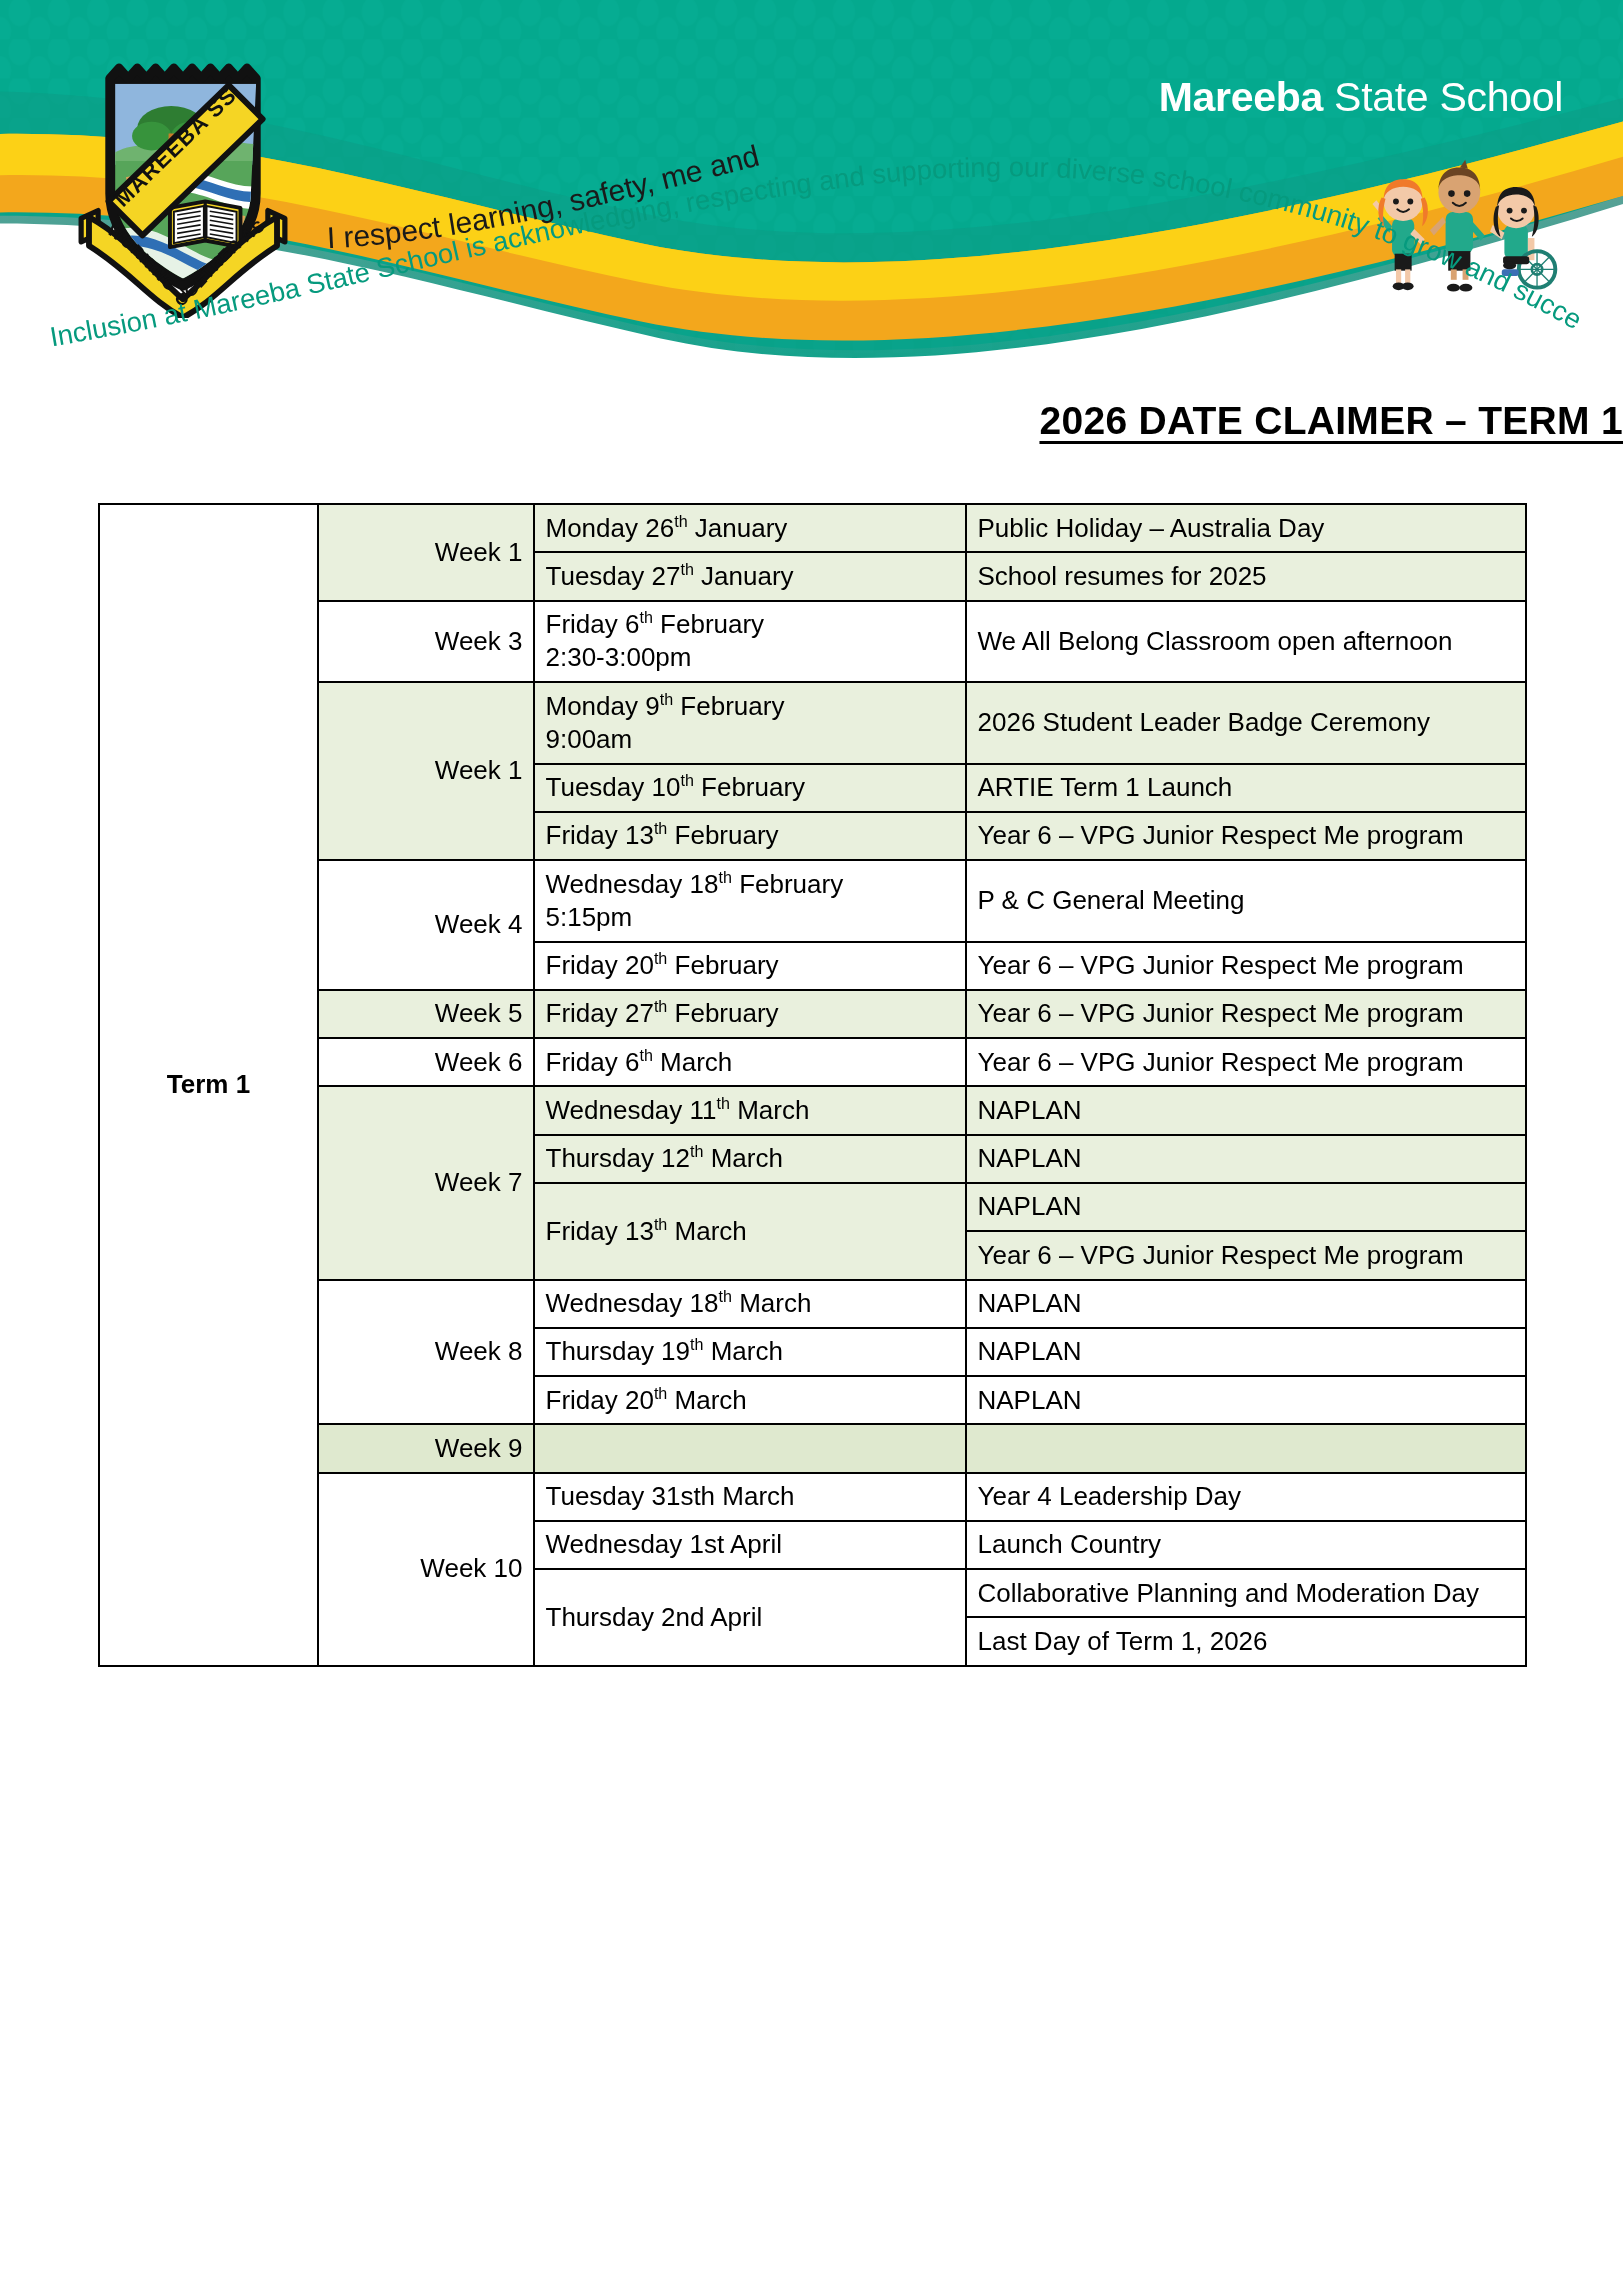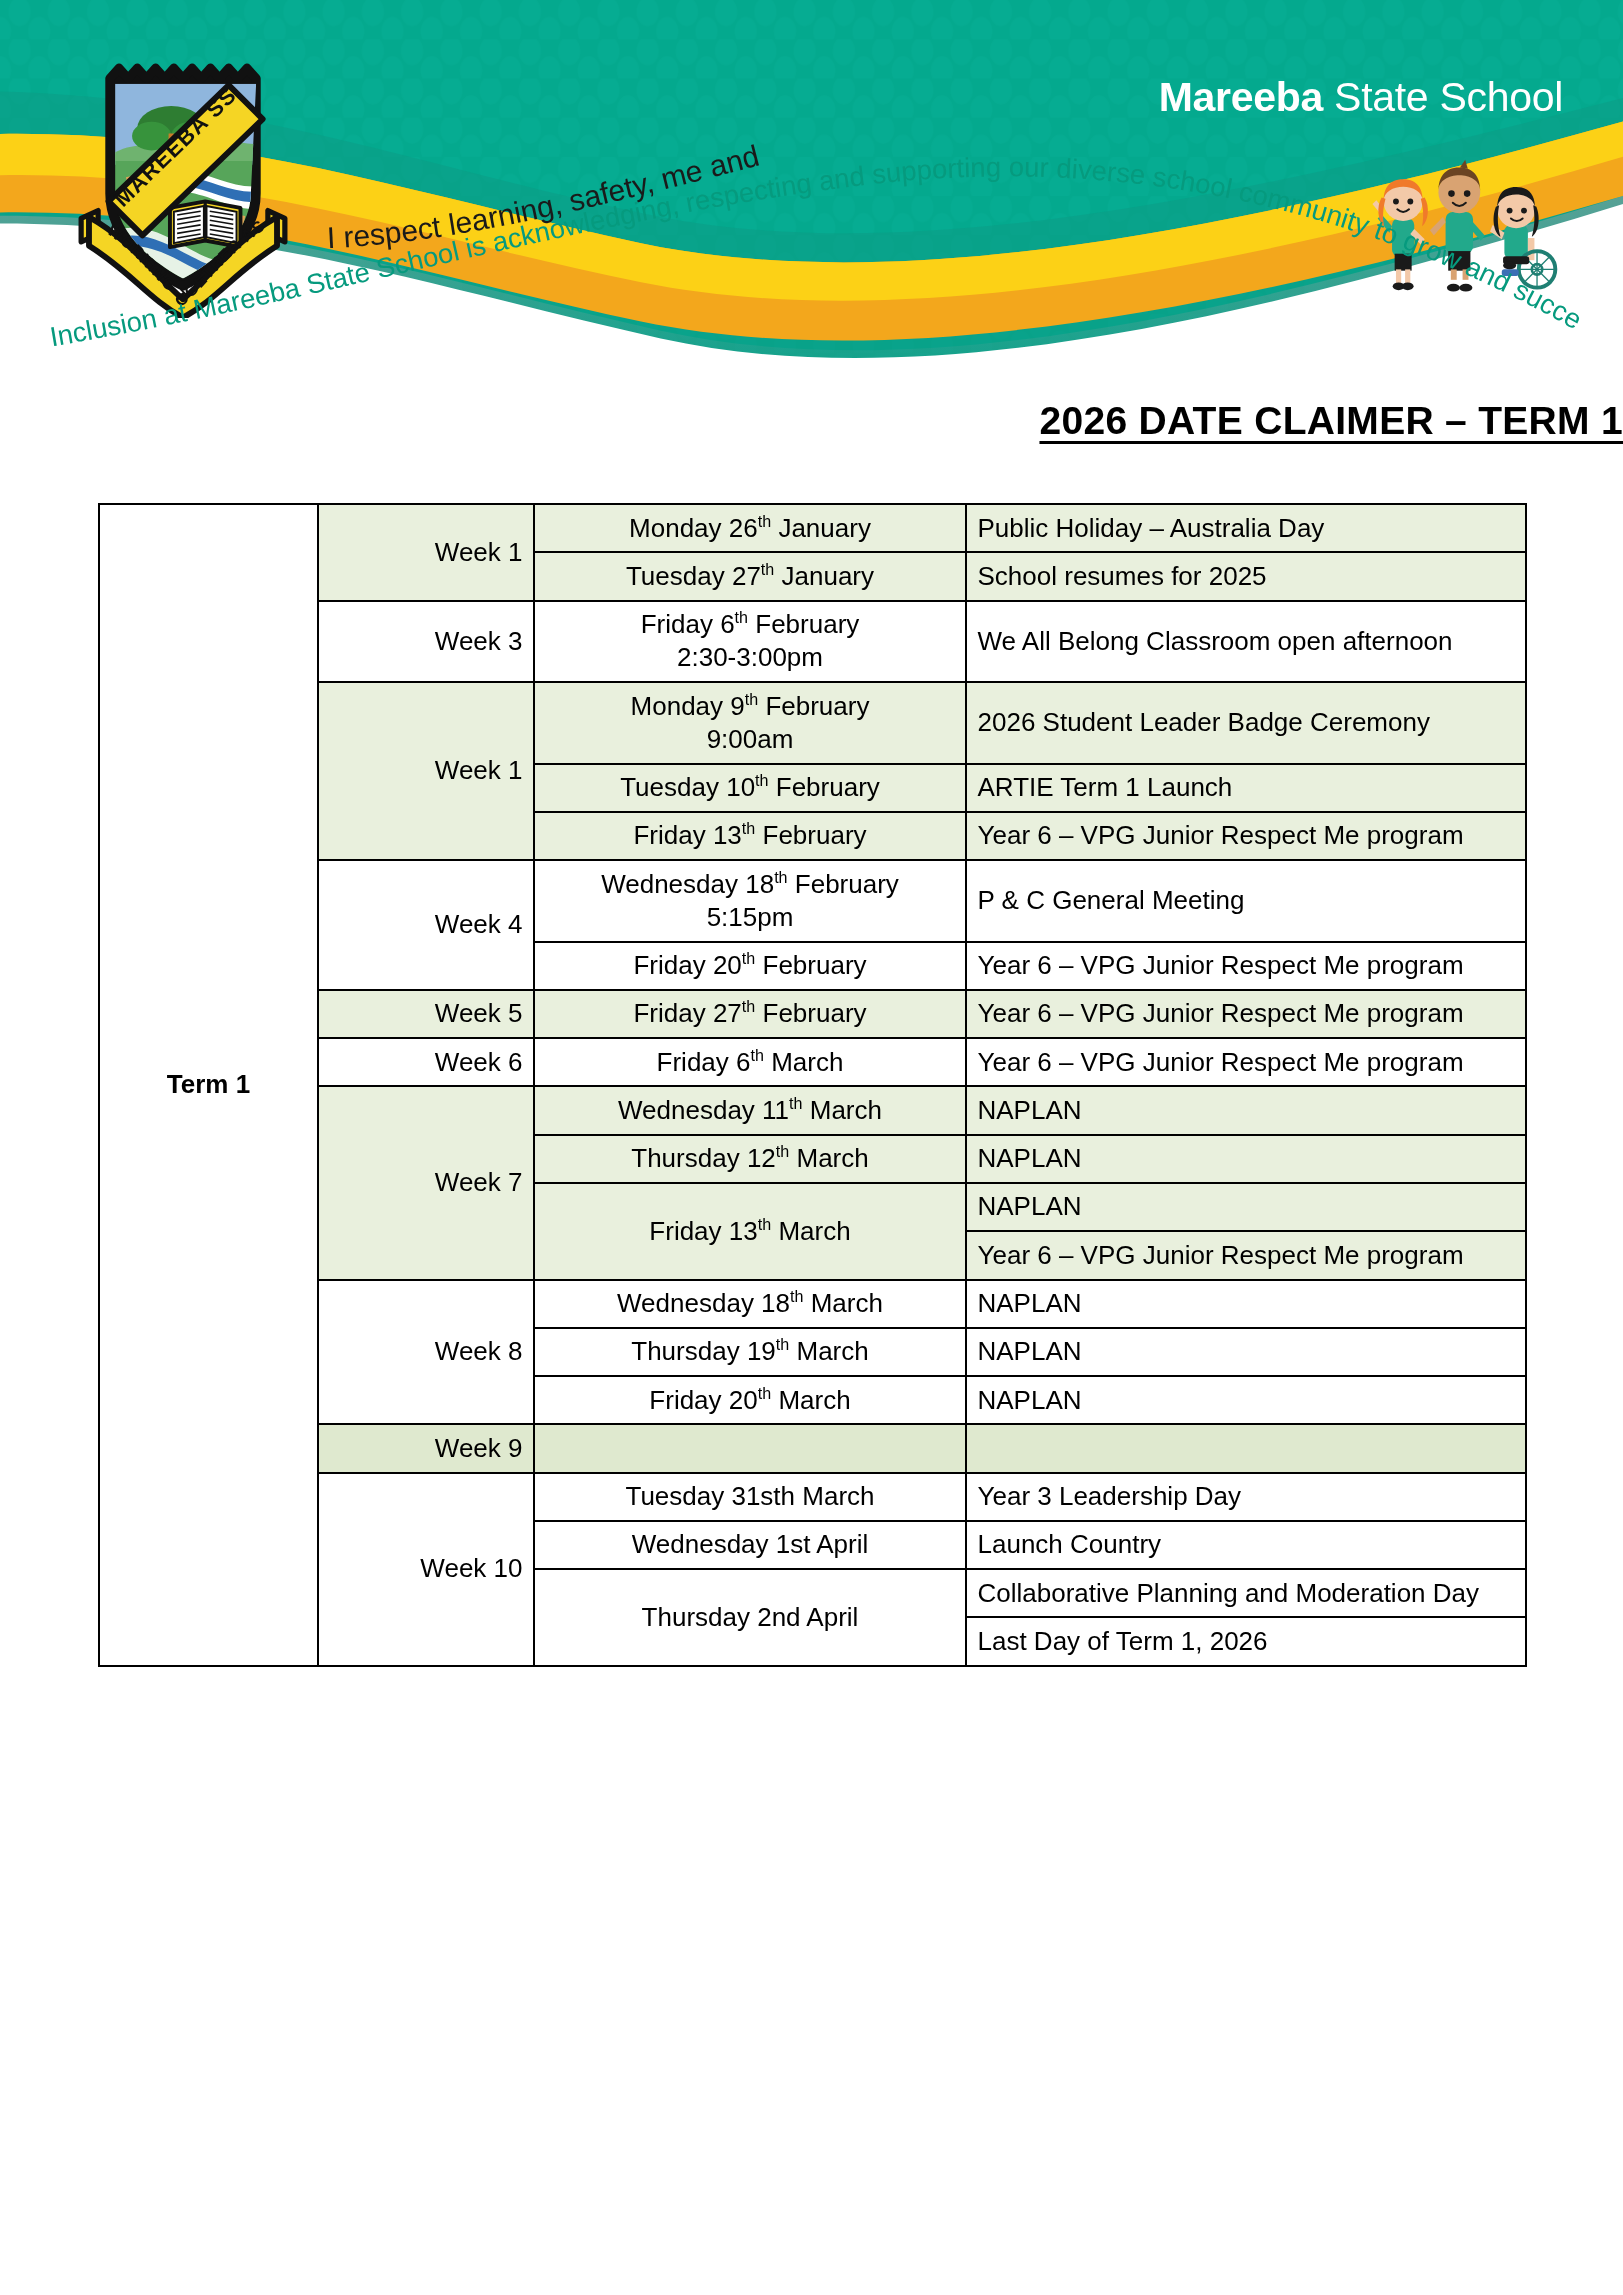--- a/index.html
+++ b/index.html
@@ -129,21 +129,21 @@
     width: 409px;
     text-align: left;
   }
   td.event-cell {
     text-align: left;
   }
   td.shade { background: #e9f0dd !important; }
   td.shade-deep { background: #dfe9cf !important; }
   td.plain { background: #ffffff !important; }
   sup { font-size: 0.62em; vertical-align: super; line-height: 0; }
-  .dateline { display: block; text-align: center; }
+  .dateline { display: block; }
   .empty-cell { height: 63px; }
 </style>
 </head>
 <body>
 
 <div class="banner">
 
   <svg class="banner-art" viewBox="0 0 2481 560" preserveAspectRatio="none">
     <defs>
       <pattern id="dots" width="60" height="60" patternUnits="userSpaceOnUse">
@@ -439,21 +439,21 @@
         <tr>
           <td class="week-cell shade-deep">Week 9</td>
           <td class="date-cell shade-deep"><span class="empty-cell"></span></td>
           <td class="event-cell shade-deep"><span class="empty-cell"></span></td>
         </tr>
         <tr>
           <td class="week-cell plain" rowspan="4">Week 10</td>
           <td class="date-cell plain">
             <span class="dateline">Tuesday 31sth March</span>
           </td>
-          <td class="event-cell plain">Year 3 Leadership Day</td>
+          <td class="event-cell plain">Year 4 Leadership Day</td>
         </tr>
         <tr>
           <td class="date-cell plain">
             <span class="dateline">Wednesday 1st April</span>
           </td>
           <td class="event-cell plain">Launch Country</td>
         </tr>
         <tr>
           <td class="date-cell plain" rowspan="2">
             <span class="dateline">Thursday 2nd April</span>

